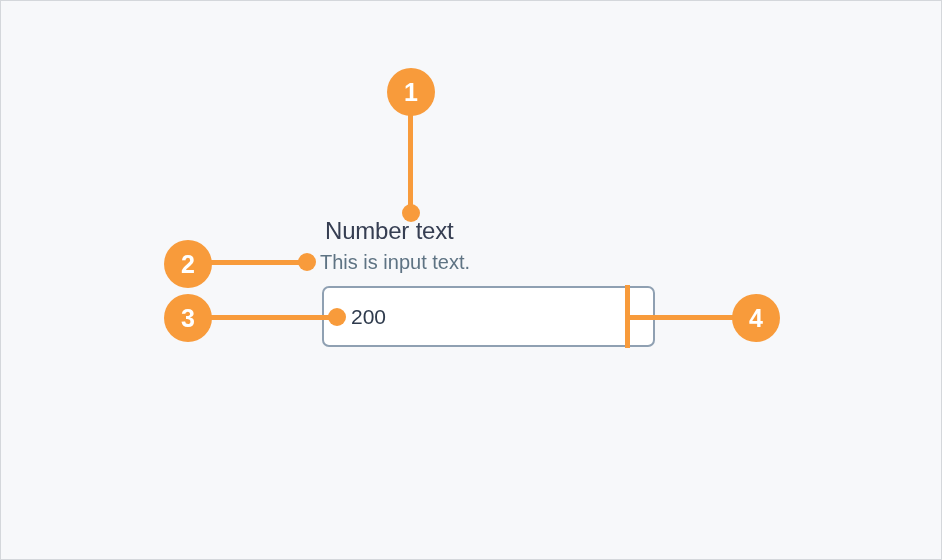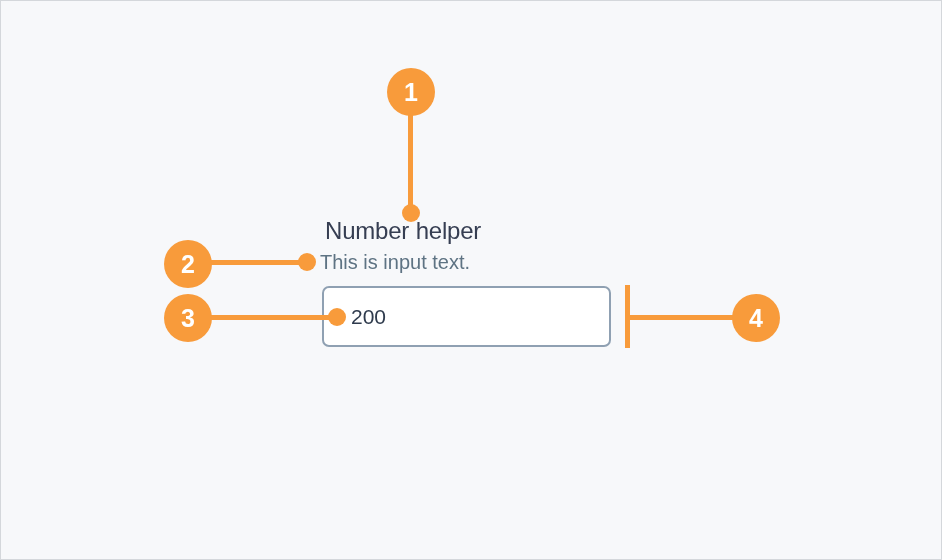--- a/index.html
+++ b/index.html
@@ -32,21 +32,21 @@
     left: 319px;
     top: 250px;
     font-size: 20px;
     line-height: 22px;
     color: #5e7383;
   }
   .comp-field {
     position: absolute;
     left: 321px;
     top: 285px;
-    width: 289px;
+    width: 333px;
     height: 61px;
     box-sizing: border-box;
     background: #ffffff;
     border: 2px solid #8fa0b2;
     border-radius: 7px;
     padding: 0 10px 0 27px;
     font-family: "Liberation Sans", "DejaVu Sans", sans-serif;
     font-size: 21px;
     color: #2f3b4d;
     outline: none;
@@ -115,19 +115,19 @@
   </div>
   <div class="aline line-3"></div>
   <div class="dot dot-3"></div>
 
   <div class="aline bar-4"></div>
   <div class="aline line-4"></div>
   <div class="badge badge-4">
     <span>4</span>
   </div>
 
-  <div class="comp-label">Number helper</div>
+  <div class="comp-label">Number text</div>
 
   <div class="comp-helper">This is input text.</div>
 
   <input class="comp-field" type="text" value="200" style="">
 
 </div>
 
 </body></html>

